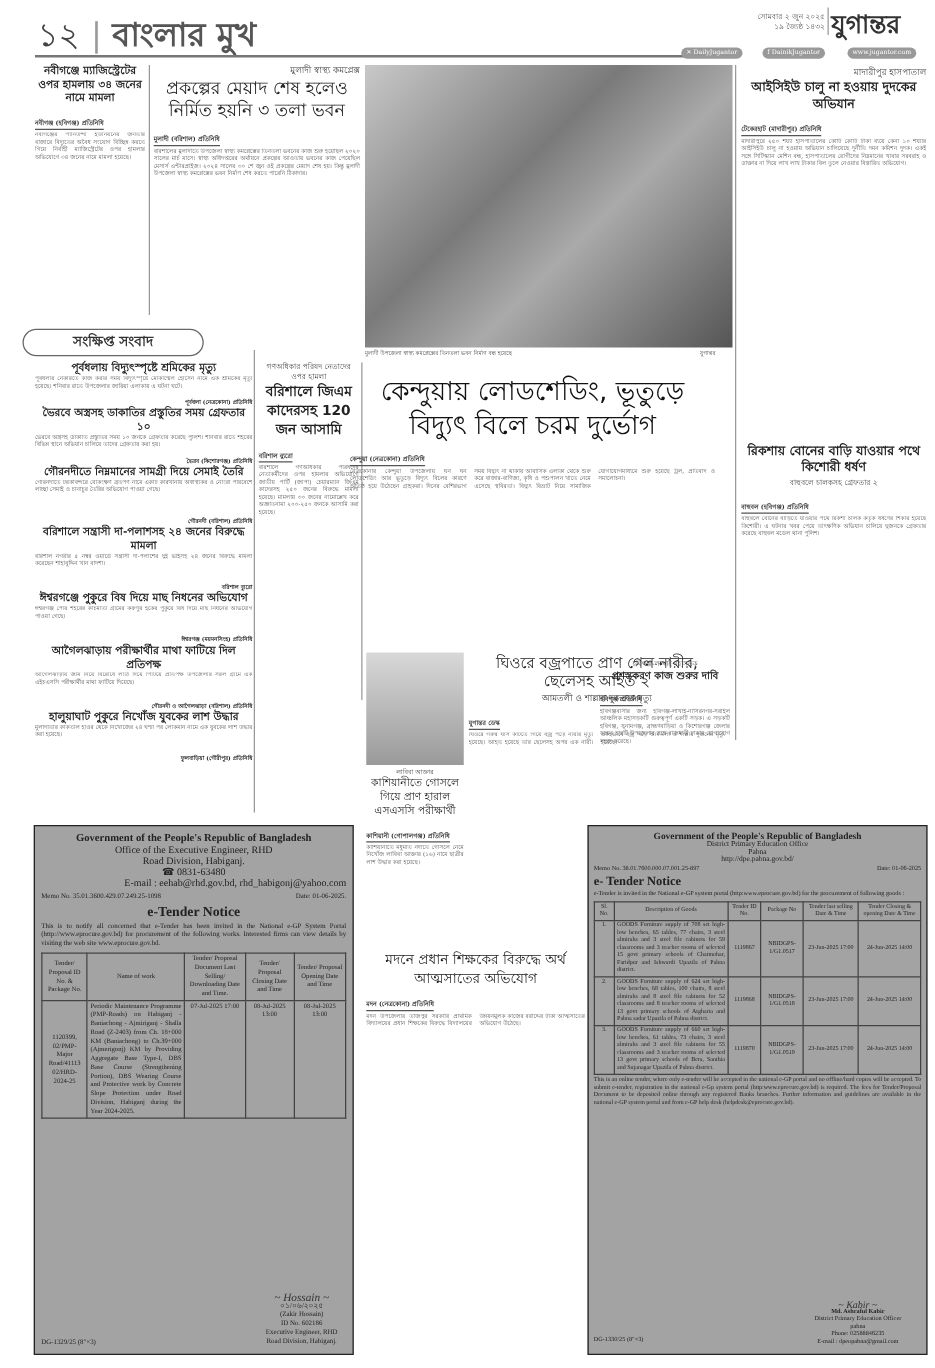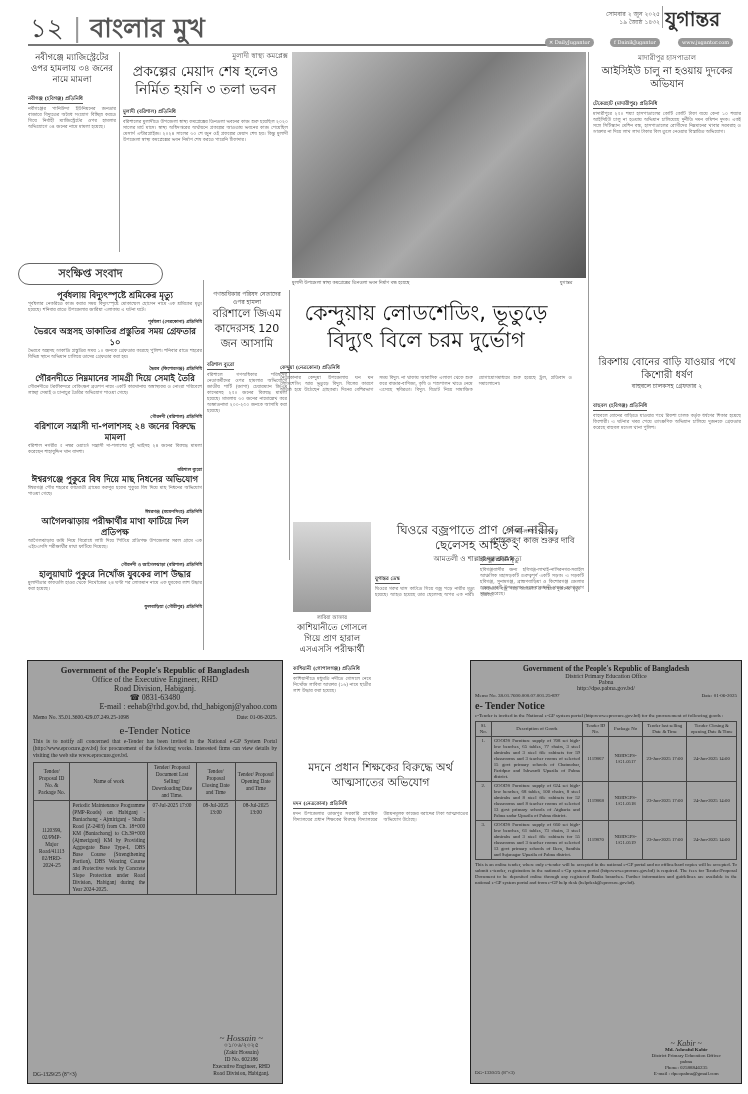--- a/index.html
+++ b/index.html
@@ -4,21 +4,21 @@
 <style>
 *{box-sizing:border-box;margin:0;padding:0}
 body{width:748px;height:1094px;background:#fff;font-family:"DejaVu Serif",serif;color:#222;position:relative;overflow:hidden}
 .abs{position:absolute}
 .masthead-left{left:30px;top:8px;font-size:26px;font-weight:bold;color:#555;letter-spacing:0}
 .masthead-left .pn{font-weight:normal;color:#444}
 .masthead-rule{left:28px;top:44px;width:520px;height:2px;background:#777}
 .date{left:560px;top:10px;font-size:6px;color:#555;text-align:right;width:100px;line-height:8px}
 .logo{left:665px;top:4px;font-size:20px;font-weight:bold;color:#333}
 .social{top:38px;height:9px;font-size:5px;color:#fff;background:#999;border-radius:5px;padding:1px 4px;line-height:7px}
-.hl{font-weight:normal;text-align:center;color:#222;font-family:"DejaVu Sans",sans-serif}
+.hl{font-weight:bold;text-align:center;color:#222;font-family:"DejaVu Sans",sans-serif}
 .byline{font-size:5px;font-weight:bold;color:#333;border-bottom:1px solid #555;display:inline-block;margin:2px 0}
 .txt{font-size:4.6px;line-height:6px;color:#555;text-align:justify;overflow:hidden}
 .colsep{background:#999;width:1px}
 .photo{background:linear-gradient(135deg,#c8c8c8,#7a7a7a 40%,#aaa 60%,#555);}
 .box{border:1.5px solid #222;background:#a3a3a3;font-family:"Liberation Serif",serif;color:#222}
 table{border-collapse:collapse;width:100%}
 td,th{border:1px solid #444;font-weight:normal;vertical-align:top;padding:1px 2px;text-align:center}
 .briefbanner{left:18px;top:263px;width:145px;height:22px;border:1px solid #666;border-radius:12px;font-size:11px;font-weight:bold;color:#333;text-align:center;line-height:20px;font-family:"DejaVu Sans",sans-serif}
 .bhl{font-size:8.5px;font-weight:bold;text-align:center;color:#222;font-family:"DejaVu Sans",sans-serif;line-height:11px}
 </style>
@@ -53,21 +53,21 @@
   <div class="hl" style="font-size:14px;line-height:18px;font-weight:normal">প্রকল্পের মেয়াদ শেষ হলেও নির্মিত হয়নি ৩ তলা ভবন</div>
   <div class="byline">মুলাদী (বরিশাল) প্রতিনিধি</div>
   <div class="txt" style="height:160px">বরিশালের মুলাদীতে উপজেলা স্বাস্থ্য কমপ্লেক্সের তিনতলা ভবনের কাজ শুরু হয়েছিল ২০২০ সালের মার্চ মাসে। স্বাস্থ্য অধিদপ্তরের অর্থায়নে প্রকল্পের আওতায় ভবনের কাজ পেয়েছিল মেসার্স এন্টারপ্রাইজ। ২০২৪ সালের ৩০ শে জুন ওই প্রকল্পের মেয়াদ শেষ হয়। কিন্তু মুলাদী উপজেলা স্বাস্থ্য কমপ্লেক্সের ভবন নির্মাণ শেষ করতে পারেনি ঠিকাদার।</div>
 </div>
 <div class="abs photo" style="left:292px;top:52px;width:294px;height:226px"></div>
 <div class="abs" style="left:292px;top:280px;width:200px;font-size:4.5px;color:#444">মুলাদী উপজেলা স্বাস্থ্য কমপ্লেক্সের তিনতলা ভবন নির্মাণ বন্ধ হয়েছে</div>
 <div class="abs" style="left:560px;top:280px;font-size:4.5px;color:#444">যুগান্তর</div>
 
 <div class="abs colsep" style="left:588px;top:52px;height:540px"></div>
 <div class="abs" style="left:593px;top:52px;width:148px">
-  <div style="font-size:7px;text-align:center;color:#444">মাদারীপুর হাসপাতাল</div>
+  <div style="font-size:7px;text-align:right;color:#444">মাদারীপুর হাসপাতাল</div>
   <div class="hl" style="font-size:10px;line-height:13px">আইসিইউ চালু না হওয়ায় দুদকের অভিযান</div>
   <div class="byline">টেকেরহাট (মাদারীপুর) প্রতিনিধি</div>
   <div class="txt" style="height:220px">মাদারীপুরে ২৫০ শয্যা হাসপাতালের কোটি কোটি টাকা ব্যয়ে কেনা ১০ শয্যার আইসিইউ চালু না হওয়ায় অভিযান চালিয়েছে দুর্নীতি দমন কমিশন দুদক। একই সঙ্গে সিটিস্ক্যান মেশিন বন্ধ, হাসপাতালের রোগীদের নিম্নমানের খাবার সরবরাহ ও ডাক্তার না দিয়ে লাখ লাখ টাকার বিল তুলে নেওয়ার বিস্তারিত অভিযোগ।</div>
 </div>
 
 <div class="abs" style="left:593px;top:355px;width:148px">
   <div class="hl" style="font-size:10px;line-height:13px">রিকশায় বোনের বাড়ি যাওয়ার পথে কিশোরী ধর্ষণ</div>
   <div style="font-size:6px;text-align:center;color:#444">বাহুবলে চালকসহ গ্রেফতার ২</div>
   <div class="byline">বাহুবল (হবিগঞ্জ) প্রতিনিধি</div>
   <div class="txt" style="height:170px">বাহুবলে বোনের বাড়িতে যাওয়ার পথে রিকশা চালক কর্তৃক ধর্ষণের শিকার হয়েছে কিশোরী। এ ঘটনার খবর পেয়ে তাৎক্ষণিক অভিযান চালিয়ে দুজনকে গ্রেফতার করেছে বাহুবল মডেল থানা পুলিশ।</div>
@@ -159,21 +159,21 @@
 <div class="abs box" style="left:27px;top:660px;width:256px;height:424px;padding:4px 5px">
   <div style="text-align:center;font-weight:bold;font-size:8.5px">Government of the People's Republic of Bangladesh</div>
   <div style="text-align:center;font-size:8px">Office of the Executive Engineer, RHD</div>
   <div style="text-align:center;font-size:8px">Road Division, Habiganj.</div>
   <div style="text-align:center;font-size:8px">☎ 0831-63480</div>
   <div style="text-align:right;font-size:8px">E-mail : eehab@rhd.gov.bd, rhd_habigonj@yahoo.com</div>
   <div style="display:flex;justify-content:space-between;font-size:5.5px;margin-top:3px">
     <span>Memo No. 35.01.3600.429.07.249.25-1098</span>
     <span>Date: 01-06-2025.</span>
   </div>
-  <div style="text-align:center;font-weight:normal;font-size:11px;margin:4px 0 2px">e-Tender Notice</div>
+  <div style="text-align:center;font-weight:bold;font-size:11px;margin:4px 0 2px">e-Tender Notice</div>
   <div style="font-size:5.5px;text-align:justify;line-height:7px">This is to notify all concerned that e-Tender has been invited in the National e-GP System Portal (http://www.eprocure.gov.bd) for procurement of the following works. Interested firms can view details by visiting the web site www.eprocure.gov.bd.</div>
   <table style="font-size:5.3px;line-height:7px;margin-top:3px">
     <tbody>
         <tr>
       <th style="width:15%;vertical-align:middle">Tender/ Proposal ID No. &amp; Package No.</th>
       <th style="width:32%;vertical-align:middle">Name of work</th>
       <th style="width:20%;vertical-align:middle">Tender/ Proposal Document Last Selling/ Downloading Date and Time.</th>
       <th style="width:16%;vertical-align:middle">Tender/ Proposal Closing Date and Time</th>
       <th style="width:17%;vertical-align:middle">Tender/ Proposal Opening Date and Time</th>
     </tr>

